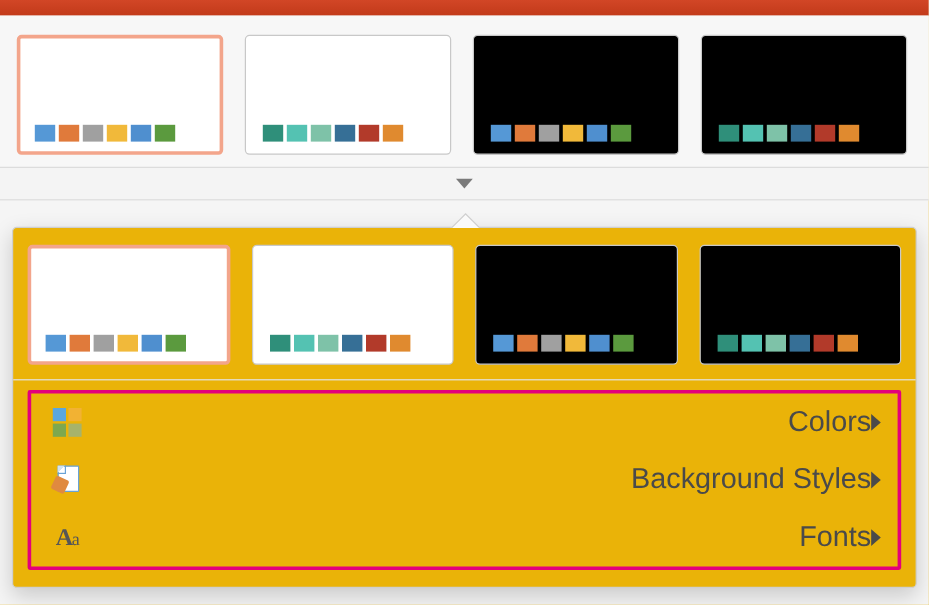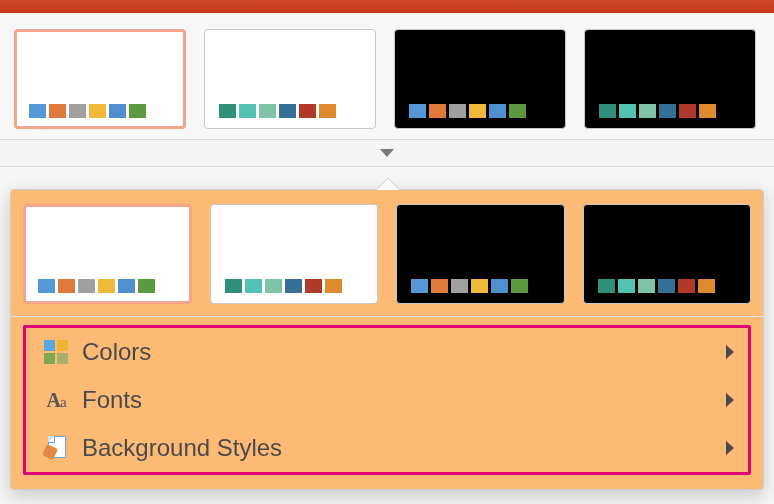--- a/index.html
+++ b/index.html
@@ -91,25 +91,26 @@
       width: 20px;
       height: 20px;
       background: #fafafa;
       border: 1px solid #cfcfcf;
       transform: rotate(45deg);
       top: 6px;
       left: 3px;
     }
     .popover {
       margin: 0 10px 10px 10px;
-      background: #fdba74;
+      background: #eab308;
       border: 1px solid #cfcfcf;
       border-radius: 4px;
       box-shadow: 0 6px 18px rgba(0,0,0,0.18);
       padding-bottom: 10px;
+      text-align: right;
     }
     .pop-gallery {
       padding: 14px 12px 12px 12px;
       display: flex;
       gap: 18px;
       border-bottom: 1px solid #e4e4e4;
     }
     .menu-highlight {
       margin: 8px 12px 4px 12px;
       border: 3px solid #e3007b;
@@ -282,31 +283,31 @@
               <span></span>
               <span></span>
               <span></span>
             </div>
         </div>
         <div class="menu-label">Colors</div>
         <div class="menu-chevron"></div>
       </div>
       <div class="menu-item">
         <div class="menu-icon">
-          <span class="fonts-icon">A<span class="small">a</span></span>
-        </div>
-        <div class="menu-label">Fonts</div>
-        <div class="menu-chevron"></div>
-      </div>
-      <div class="menu-item">
-        <div class="menu-icon">
           <div class="bg-icon">
             <div class="page"></div>
             <div class="fold"></div>
             <div class="brush"></div>
           </div>
         </div>
         <div class="menu-label">Background Styles</div>
         <div class="menu-chevron"></div>
       </div>
+      <div class="menu-item">
+        <div class="menu-icon">
+          <span class="fonts-icon">A<span class="small">a</span></span>
+        </div>
+        <div class="menu-label">Fonts</div>
+        <div class="menu-chevron"></div>
+      </div>
     </div>
   </div>
 </div>
 
 </body></html>

